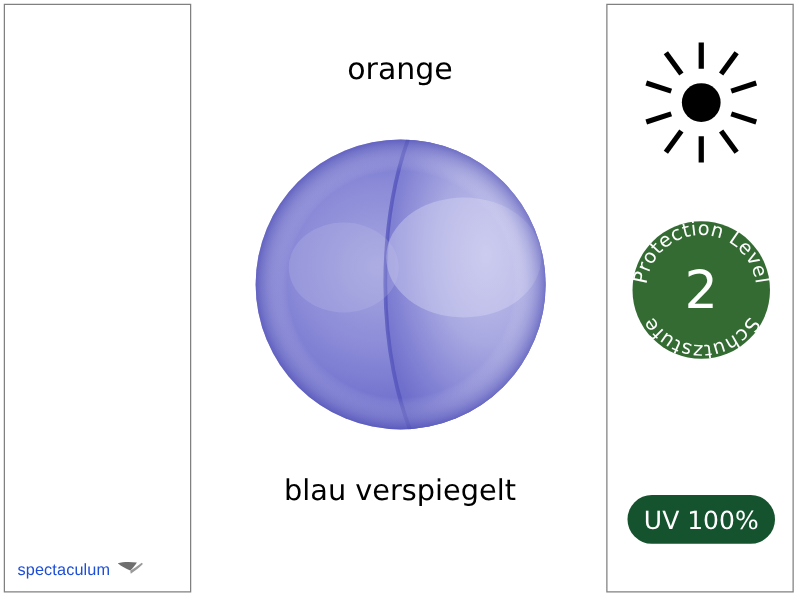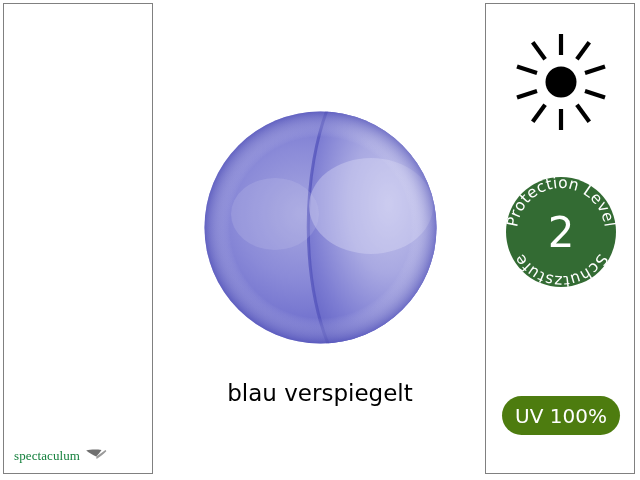--- a/index.html
+++ b/index.html
@@ -48,23 +48,23 @@
   #brand {
     position: absolute;
     left: 10px;
     bottom: 8px;
     display: flex;
     align-items: center;
     gap: 5px;
     height: 20px;
   }
   #brand-text {
-    font-family: Liberation Serif, serif;
+    font-family: Liberation Sans, sans-serif;
     font-size: 13px;
-    color: #15803d;
+    color: #1d4ed8;
     letter-spacing: 0.1px;
     line-height: 1;
     white-space: nowrap;
   }
   #brand-mark {
     width: 22px;
     height: 16px;
     display: block;
   }
 
@@ -169,20 +169,21 @@
         <path d="M1.2 3.6 C5 2.4 11 2.2 16.5 3.0 C14.9 5.4 13.2 7.6 11.2 9.4 C7.6 8.0 4.2 6.0 1.2 3.6 Z" fill="#6f6f6f"></path>
         <path d="M11.2 9.4 C13.6 8.0 16.6 6.0 20.4 3.1 C20.9 3.4 21.2 3.8 21.3 4.2
                  C18.3 7.2 15.0 9.8 11.6 11.9 C11.4 11.1 11.3 10.3 11.2 9.4 Z" fill="#9a9a9a"></path>
       </svg>
     </div>
 
   </div>
 
   <div id="center">
 
+    <div id="top-label">orange</div>
 
     <div id="lens-wrap">
       <svg id="lens-svg" viewBox="0 0 235 235">
         <defs>
 
           <radialGradient id="gradLeft" cx="42%" cy="44%" r="62%">
             <stop offset="0%" stop-color="#a6a6e0"></stop>
             <stop offset="45%" stop-color="#8b8bd8"></stop>
             <stop offset="80%" stop-color="#6f6fcd"></stop>
             <stop offset="100%" stop-color="#6161c6"></stop>
@@ -262,19 +263,19 @@
         </text>
 
         <text font-family="'DejaVu Sans','Liberation Sans',sans-serif" font-size="15.5" fill="#ffffff" letter-spacing="0.3">
           <textPath href="#arcBottom" startOffset="50%" text-anchor="middle">Schutzstufe</textPath>
         </text>
 
         <text x="56" y="56" text-anchor="middle" dominant-baseline="central" font-family="'DejaVu Sans','Liberation Sans',sans-serif" font-size="42" fill="#ffffff">2</text>
       </svg>
     </div>
 
-    <div id="uv-pill" style="background:#4d7c0f;">
+    <div id="uv-pill" style="background:#14532d;">
       <span id="uv-pill-label">UV 100%</span>
     </div>
 
   </div>
 
 </div>
 
 </body></html>

